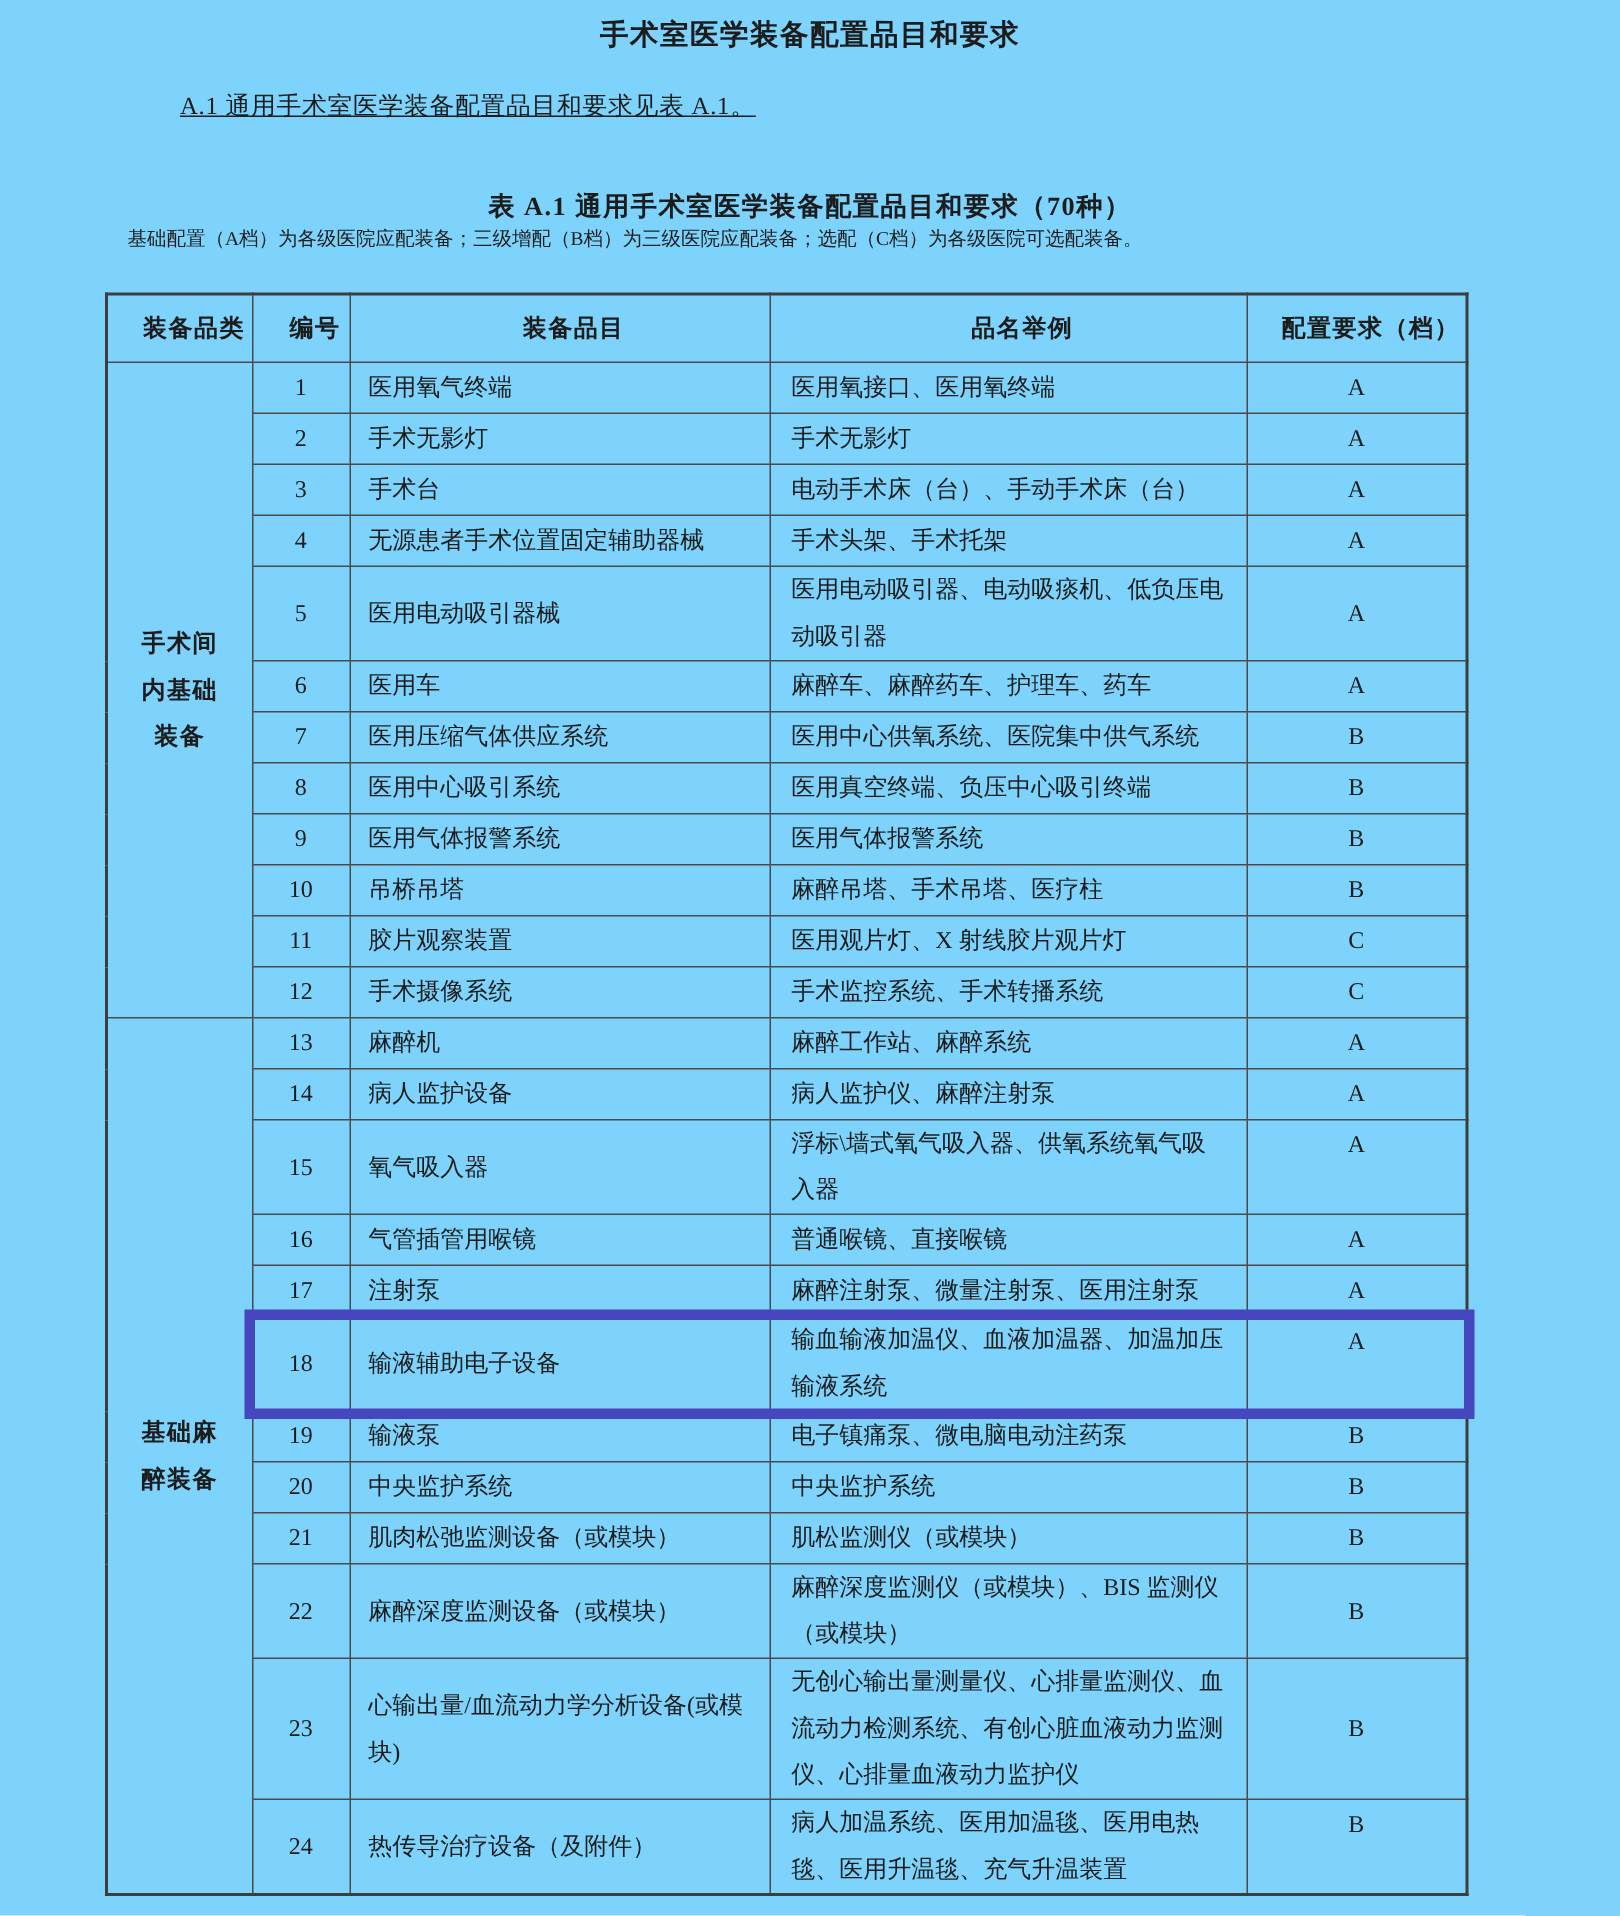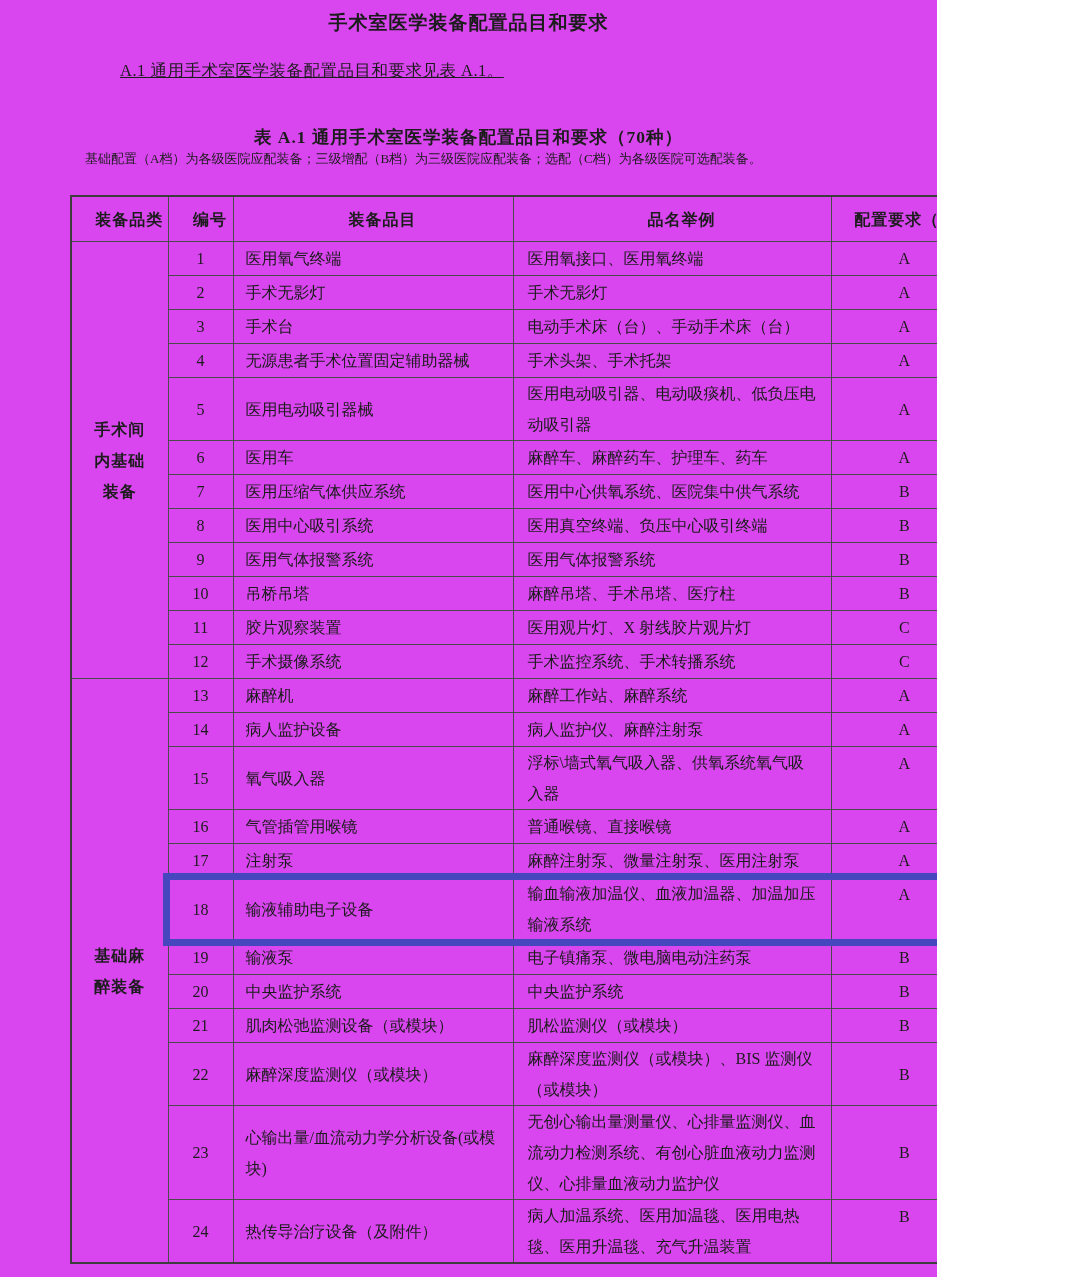--- a/index.html
+++ b/index.html
@@ -1,20 +1,20 @@
 <!DOCTYPE html>
 <html lang="zh"><head>
 <meta charset="utf-8">
 <style>
   html, body { margin: 0; padding: 0; background: #ffffff; }
   #page {
     position: relative;
-    width: 937px;
+    width: 1080px;
     height: 1277px;
-    background: #d946ef;
+    background: #7dd3fc;
     font-family: "Liberation Serif", "DejaVu Serif", serif;
     color: #1c1c1c;
     overflow: hidden;
   }
   .doc-title {
     position: absolute;
     top: 10px; left: 0;
     width: 100%;
     text-align: center;
     font-size: 19px;
@@ -238,21 +238,21 @@
           <td class="c-grade">B</td>
         </tr>
         <tr>
           <td class="c-num">21</td>
           <td class="c-item">肌肉松弛监测设备（或模块）</td>
           <td class="c-ex">肌松监测仪（或模块）</td>
           <td class="c-grade">B</td>
         </tr>
         <tr>
           <td class="c-num">22</td>
-          <td class="c-item">麻醉深度监测仪（或模块）</td>
+          <td class="c-item">麻醉深度监测设备（或模块）</td>
           <td class="c-ex">麻醉深度监测仪（或模块）、BIS 监测仪（或模块）</td>
           <td class="c-grade">B</td>
         </tr>
         <tr>
           <td class="c-num">23</td>
           <td class="c-item">心输出量/血流动力学分析设备(或模块)</td>
           <td class="c-ex">无创心输出量测量仪、心排量监测仪、血流动力检测系统、有创心脏血液动力监测仪、心排量血液动力监护仪</td>
           <td class="c-grade">B</td>
         </tr>
         <tr>

